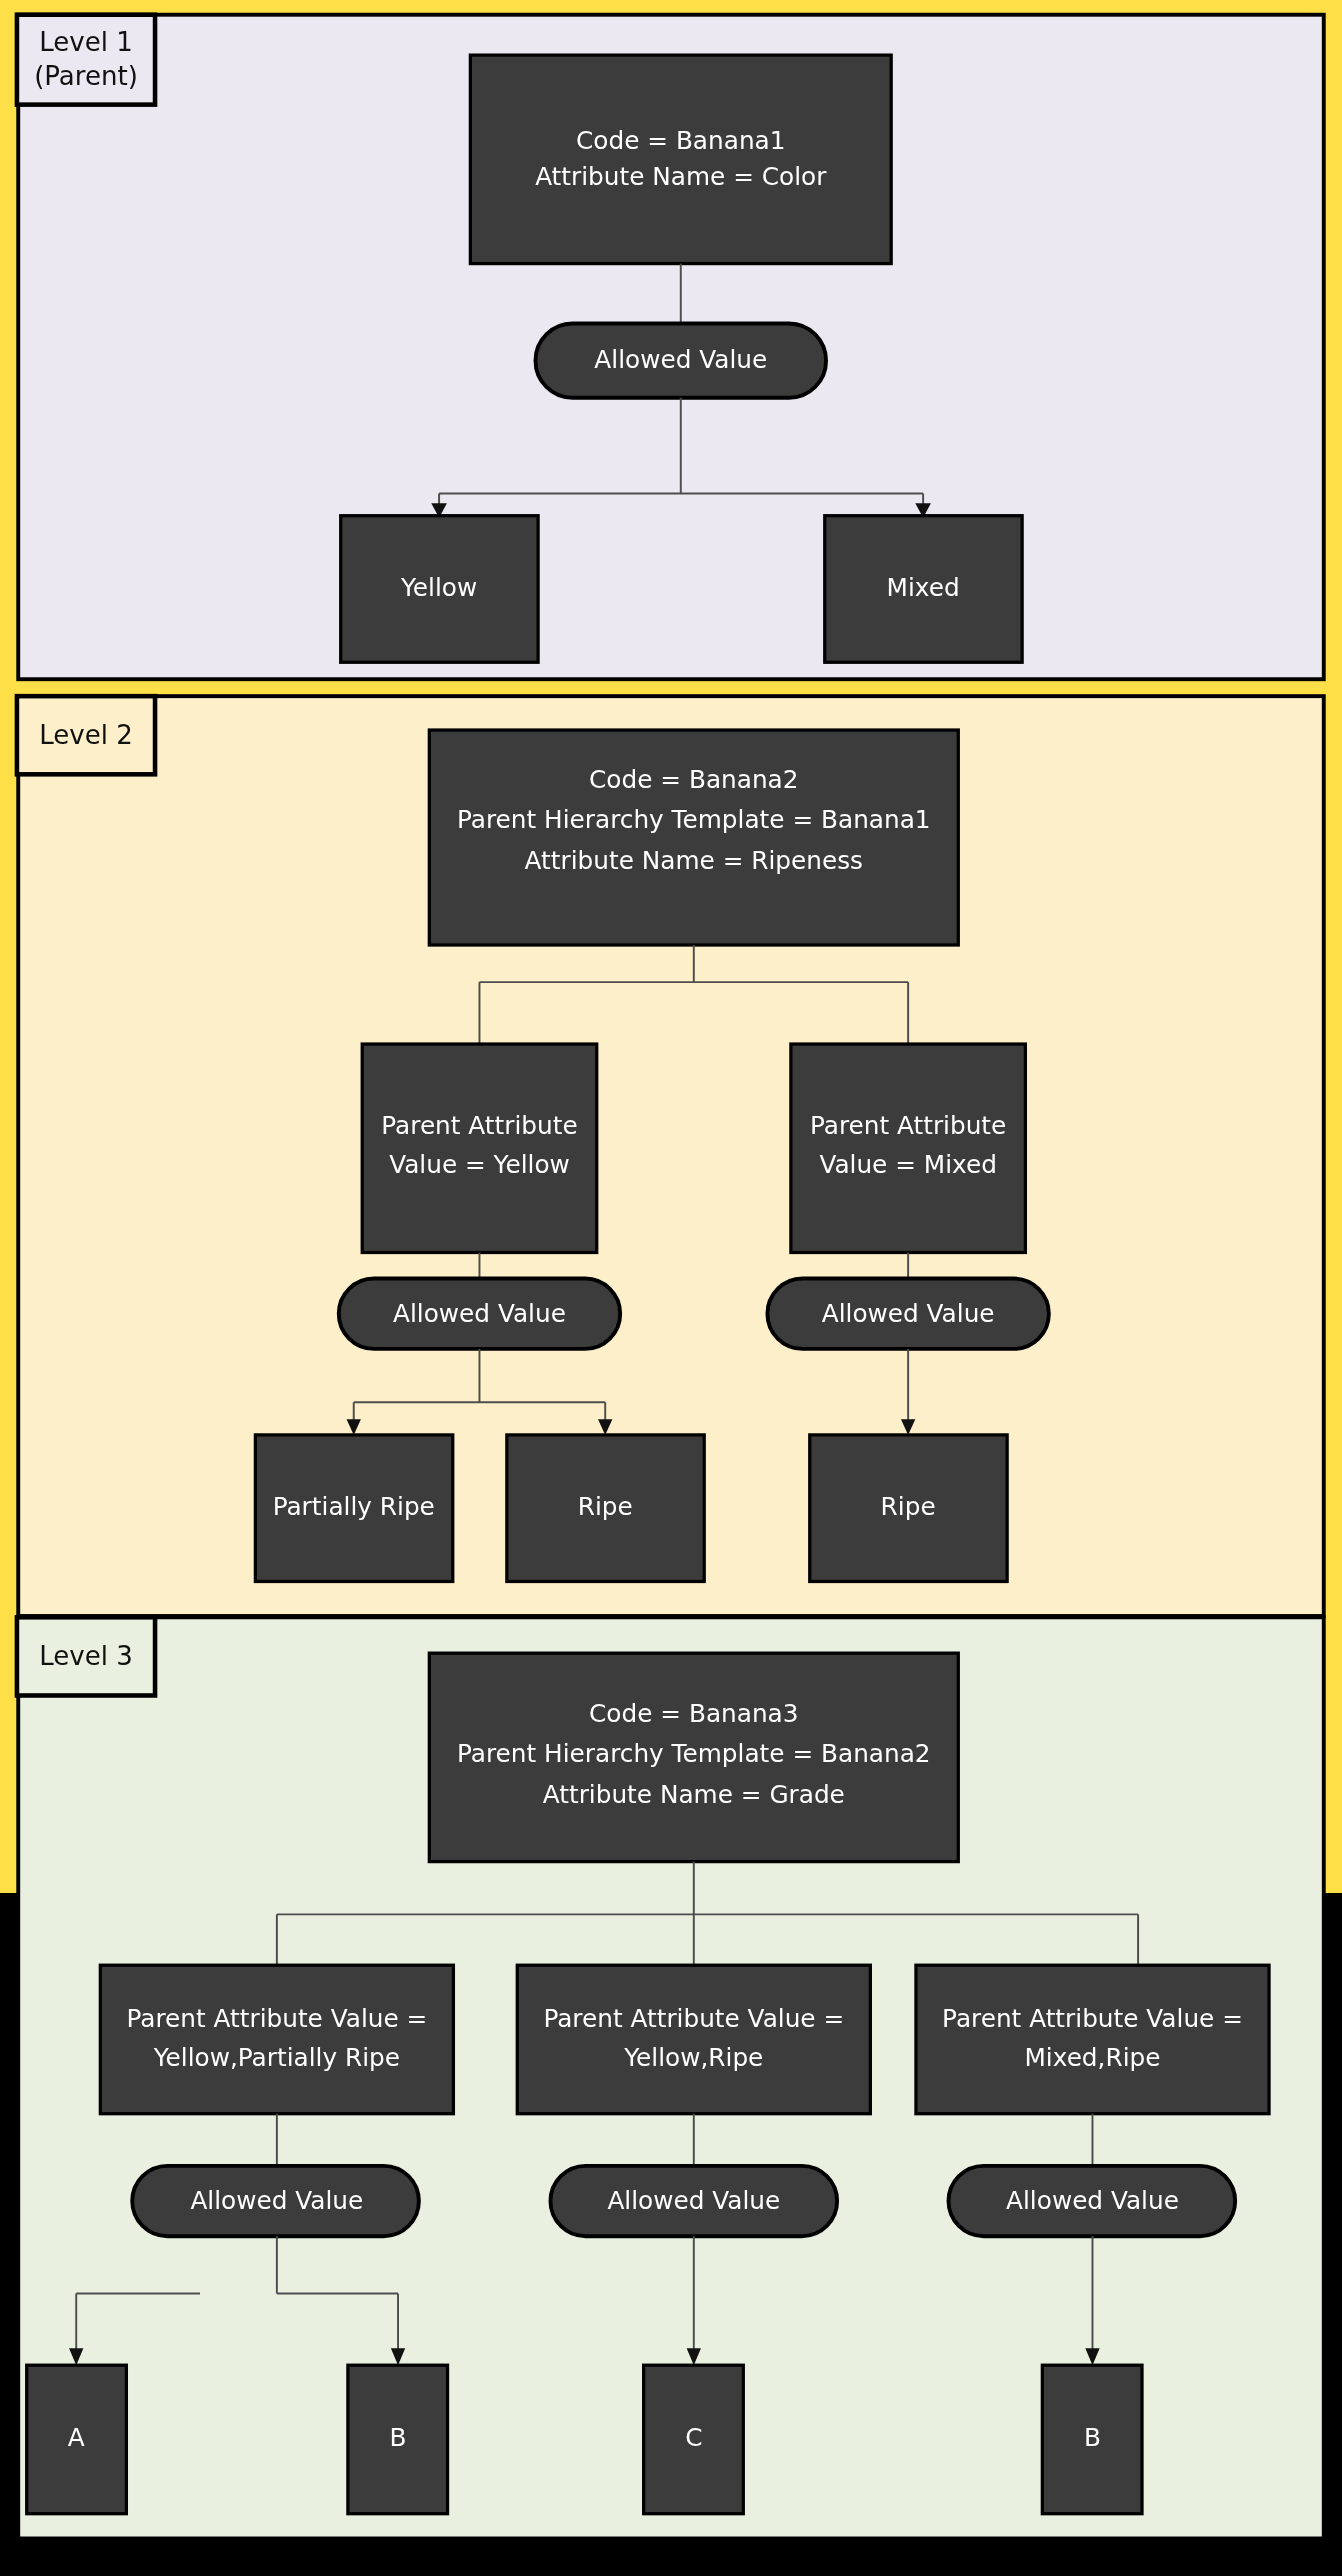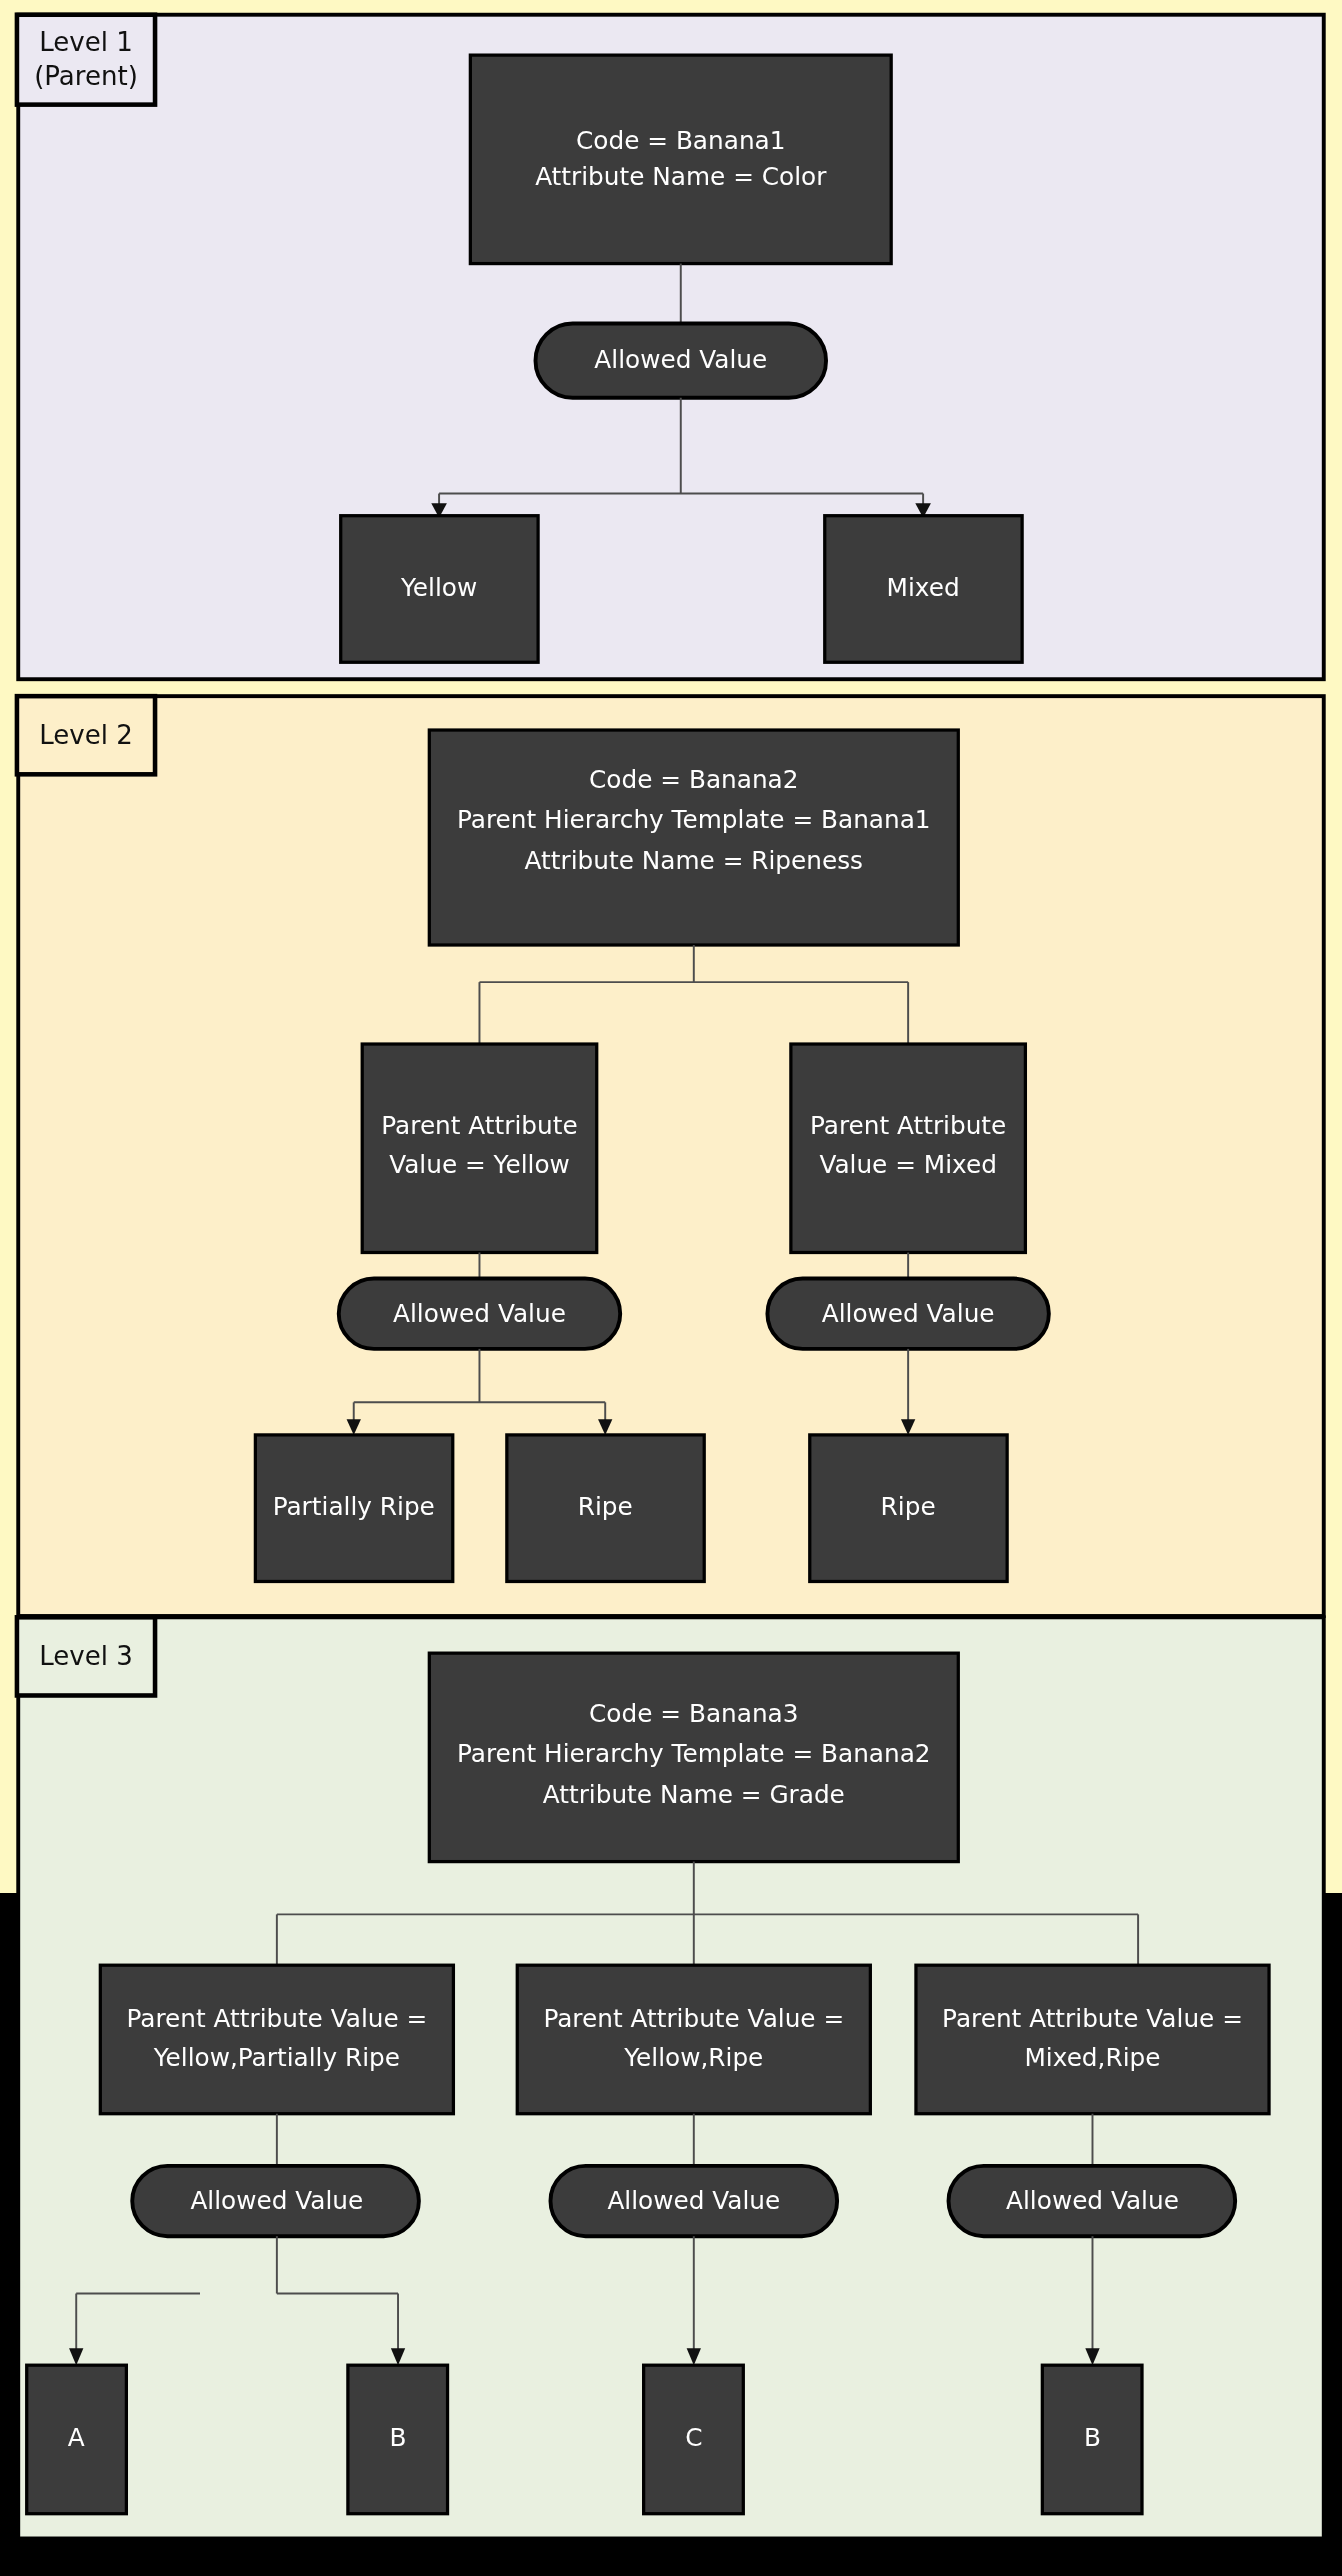--- a/index.html
+++ b/index.html
@@ -10,21 +10,21 @@
   body {
     width: 1342px;
     height: 2576px;
     font-family: "DejaVu Sans", "Liberation Sans", sans-serif;
     overflow: hidden;
   }
   #diagram-root {
     position: relative;
     width: 1342px;
     height: 1893px;
-    background: #fef9c3;
+    background: #fde047;
   }
   svg.flow {
     display: block;
     width: 1342px;
     height: 2576px;
   }
   .lane-bg { stroke: #000000; stroke-width: 6; }
   .lane-label-box { stroke: #000000; stroke-width: 7; }
   .lane-label-text {
     font-family: "DejaVu Sans", "Liberation Sans", sans-serif;

